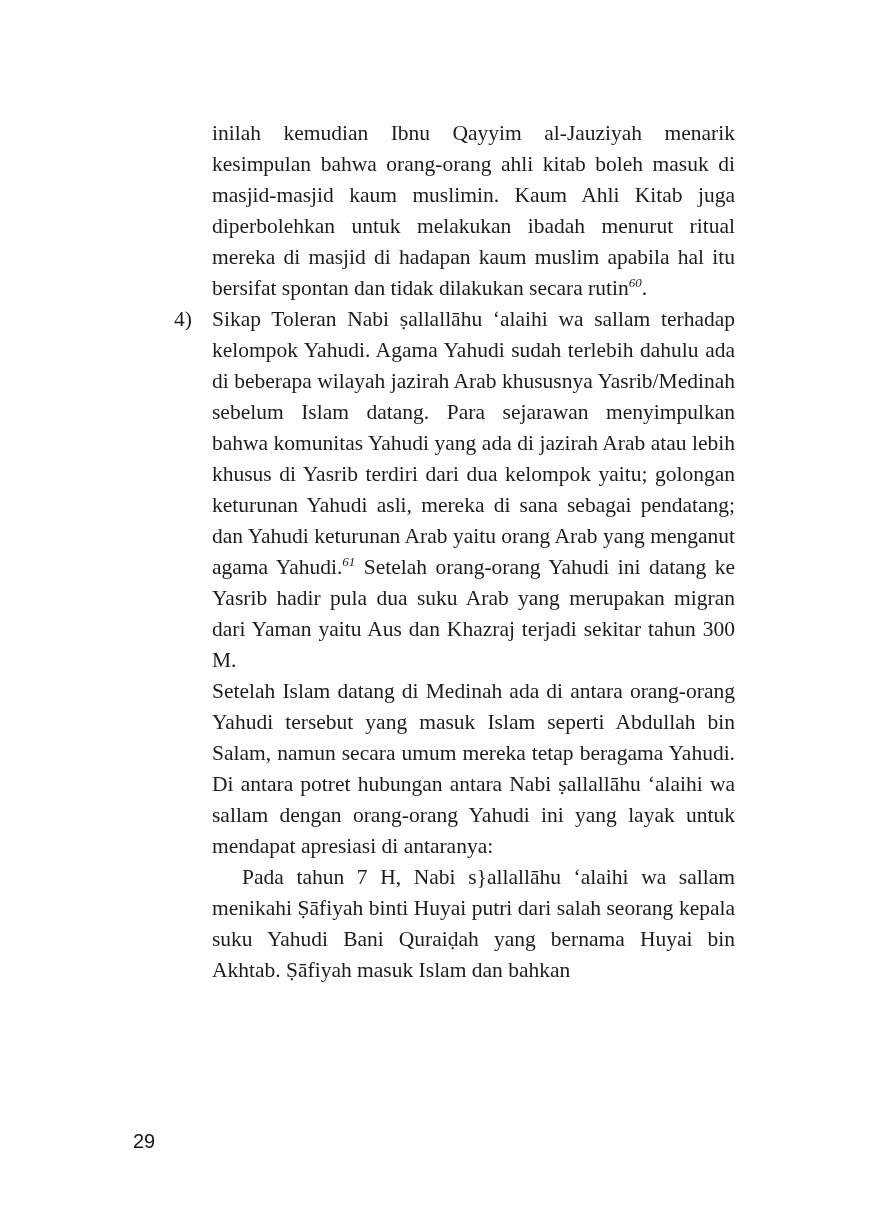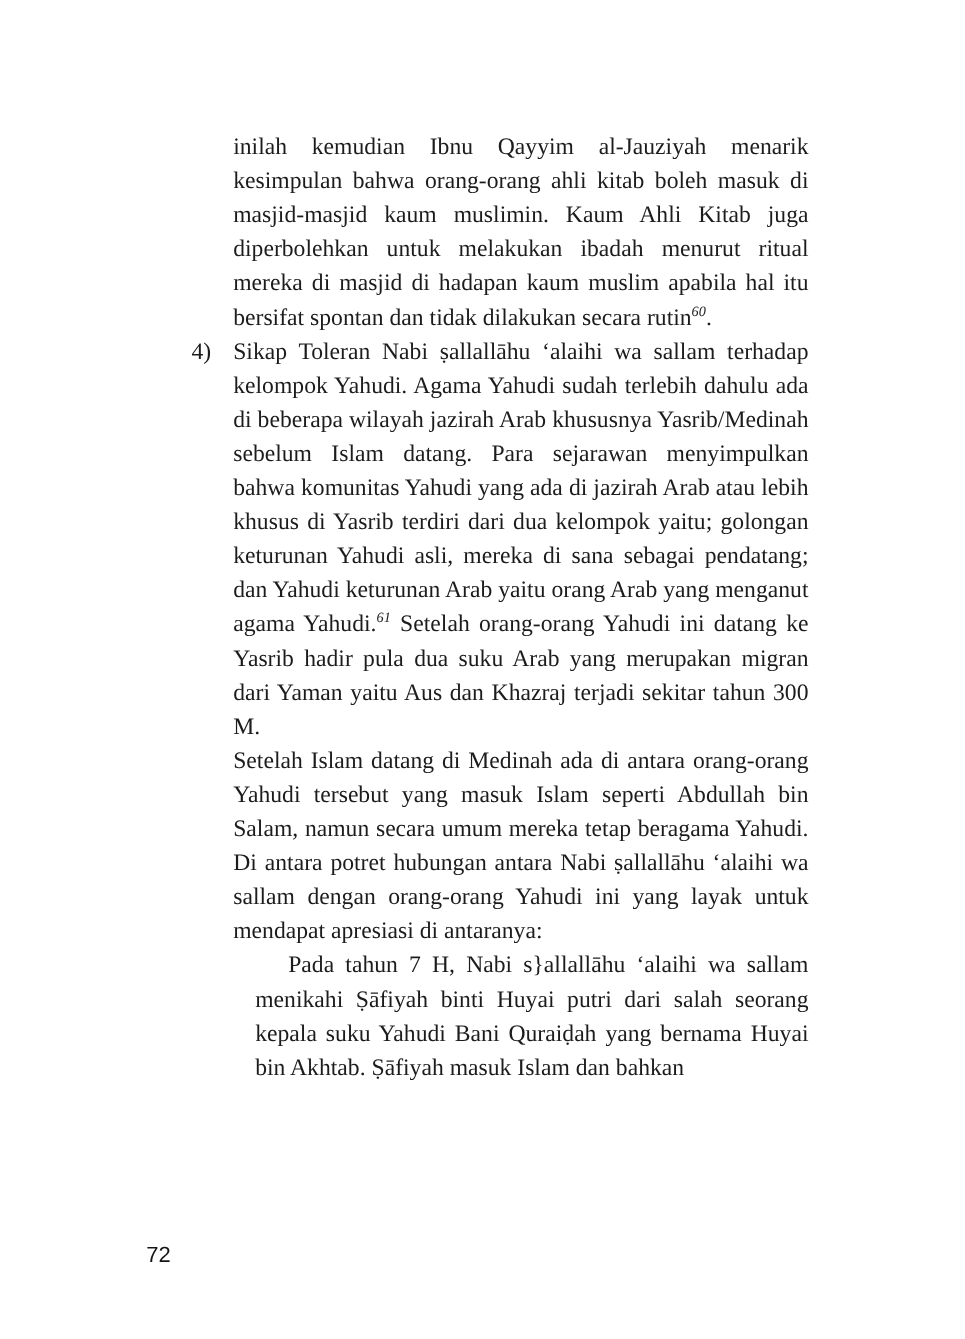--- a/index.html
+++ b/index.html
@@ -19,21 +19,21 @@
     position: absolute;
     left: 212px;
     top: 118px;
     width: 523px;
     color: #1c1c1c;
     font-size: 21.5px;
     line-height: 31px;
     text-align: justify;
   }
   .para { position: relative; }
-  .para.indent-first { text-indent: 30px; margin-left: 20px; }
+  .para.indent-first { text-indent: 30px; }
   .marker {
     position: absolute;
     left: -38px;
     top: 0;
     text-indent: 0;
   }
   .run.italic { }
   .run.sup {
     font-size: 13px;
     vertical-align: super;
@@ -52,14 +52,14 @@
 </head>
 <body>
 
 <div class="page">
   <div class="text-block" id="text-block">
       <div class="para"><span class="run normal">inilah kemudian Ibnu Qayyim al-Jauziyah menarik kesimpulan bahwa orang-orang ahli kitab boleh masuk di masjid-masjid kaum muslimin. Kaum Ahli Kitab juga diperbolehkan untuk melakukan ibadah menurut ritual mereka di masjid di hadapan kaum muslim apabila hal itu bersifat spontan dan tidak dilakukan secara rutin</span><span class="run sup">60</span><span class="run normal">.</span></div>
       <div class="para"><span class="marker">4)</span><span class="run normal">Sikap Toleran Nabi </span><span class="run italic">ṣallallāhu ‘alaihi wa sallam</span><span class="run normal"> terhadap kelompok Yahudi. Agama Yahudi sudah terlebih dahulu ada di beberapa wilayah jazirah Arab khususnya Yasrib/Medinah sebelum Islam datang. Para sejarawan menyimpulkan bahwa komunitas Yahudi yang ada di jazirah Arab atau lebih khusus di Yasrib terdiri dari dua kelompok yaitu; golongan keturunan Yahudi asli, mereka di sana sebagai pendatang; dan Yahudi keturunan Arab yaitu orang Arab yang menganut agama Yahudi.</span><span class="run sup">61</span><span class="run normal"> Setelah orang-orang Yahudi ini datang ke Yasrib hadir pula dua suku Arab yang merupakan migran dari Yaman yaitu Aus dan Khazraj terjadi sekitar tahun 300 M.</span></div>
       <div class="para"><span class="run normal">Setelah Islam datang di Medinah ada di antara orang-orang Yahudi tersebut yang masuk Islam seperti Abdullah bin Salam, namun secara umum mereka tetap beragama Yahudi. Di antara potret hubungan antara Nabi </span><span class="run italic">ṣallallāhu ‘alaihi wa sallam</span><span class="run normal"> dengan orang-orang Yahudi ini yang layak untuk mendapat apresiasi di antaranya:</span></div>
       <div class="para indent-first"><span class="run normal">Pada tahun 7 H, Nabi </span><span class="run italic">s}allallāhu ‘alaihi wa sallam</span><span class="run normal"> menikahi Ṣāfiyah binti Huyai putri dari salah seorang kepala suku Yahudi Bani Quraiḍah yang bernama Huyai bin Akhtab. Ṣāfiyah masuk Islam dan bahkan</span></div>
     </div>
-  <div class="page-number">72</div>
+  <div class="page-number">29</div>
 </div>
 
 </body></html>

